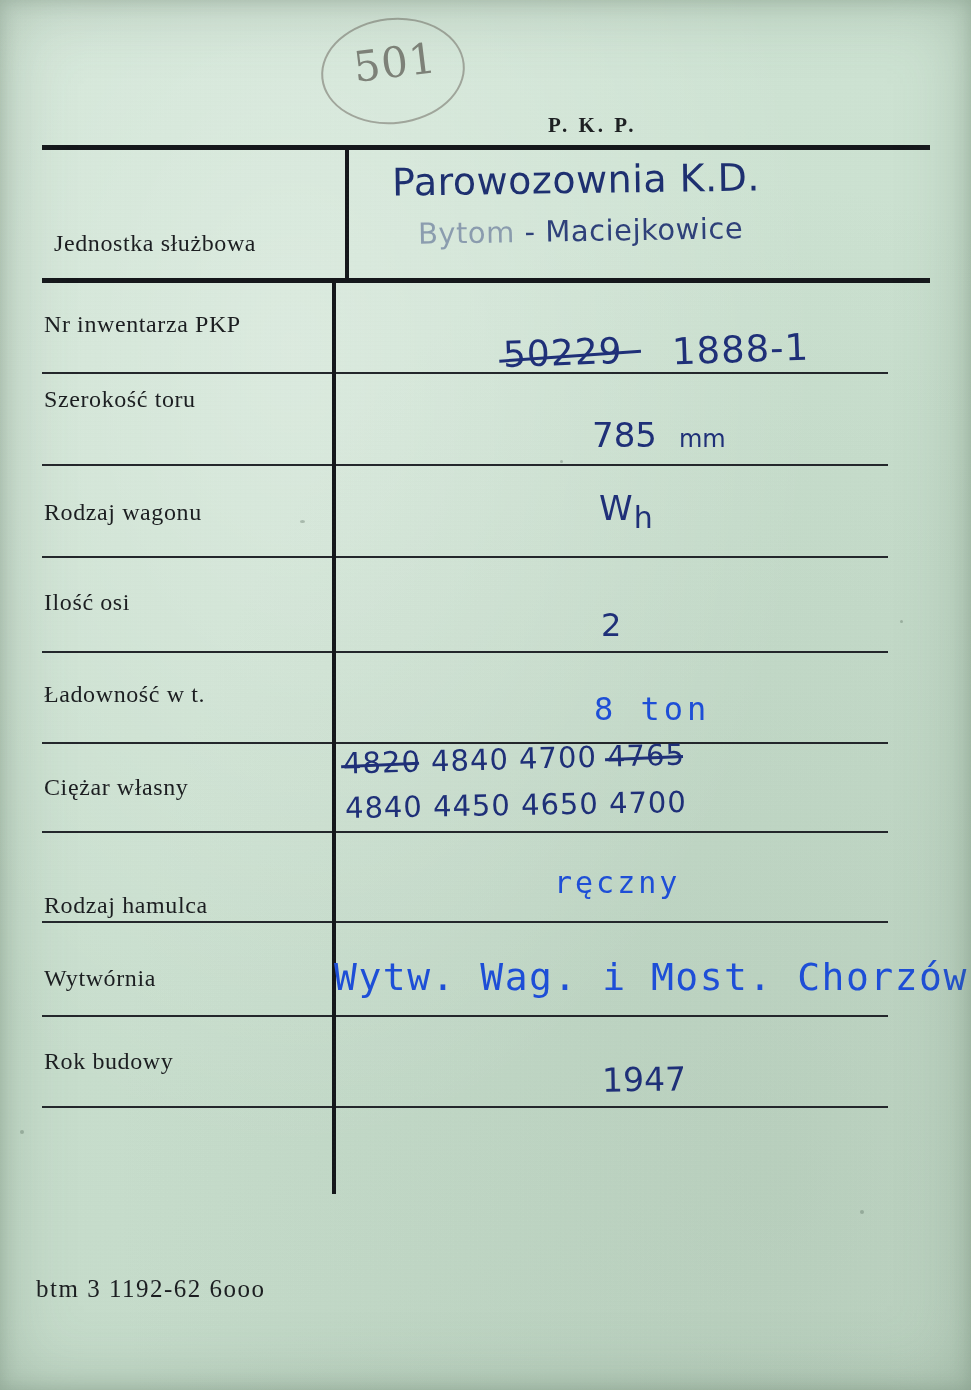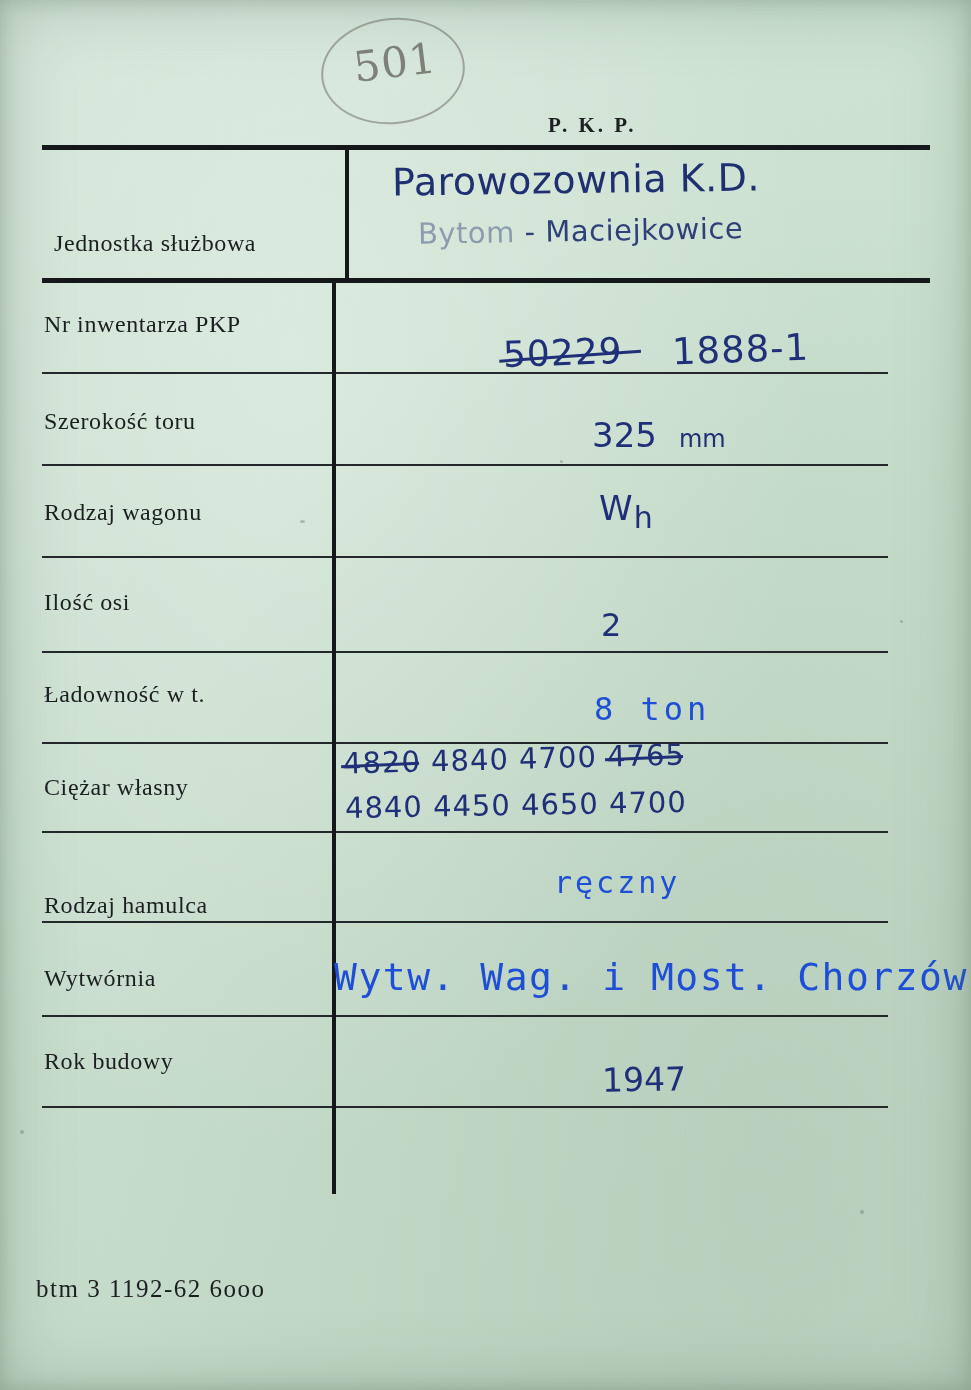--- a/index.html
+++ b/index.html
@@ -291,40 +291,40 @@
   <div class="rule thin" style="left:42px; top:831px; width:846px;"></div>
   <div class="rule thin" style="left:42px; top:921px; width:846px;"></div>
   <div class="rule thin" style="left:42px; top:1015px; width:846px;"></div>
   <div class="rule thin" style="left:42px; top:1106px; width:846px;"></div>
 
   <div class="vline" style="left:345px; top:147px; height:131px;"></div>
   <div class="vline" style="left:332px; top:280px; height:914px;"></div>
 
   <div class="label" style="left:54px; top:203px;margin-top:27px;">Jednostka służbowa</div>
   <div class="label" style="left:44px; top:311px;">Nr inwentarza PKP</div>
-  <div class="label" style="left:44px; top:408px;text-align:center;">Szerokość toru</div>
+  <div class="label" style="left:44px; top:386px;text-align:center;">Szerokość toru</div>
   <div class="label" style="left:44px; top:499px;">Rodzaj wagonu</div>
   <div class="label" style="left:44px; top:589px;">Ilość osi</div>
   <div class="label" style="left:44px; top:681px;">Ładowność w t.</div>
   <div class="label" style="left:44px; top:774px;text-align:right;">Ciężar własny</div>
   <div class="label" style="left:44px; top:864px;margin-top:28px;">Rodzaj hamulca</div>
   <div class="label" style="left:44px; top:957px;margin-top:8px;">Wytwórnia</div>
   <div class="label" style="left:44px; top:1048px;">Rok budowy</div>
 
   <div class="value stamp-blue depot-line1">Parowozownia K.D.</div>
   <div class="value stamp-blue depot-line2">
     <span class="faded">Bytom</span>
     <span>- Maciejkowice</span>
   </div>
 
   <div class="value hand inv-struck">50229</div>
   <div class="value hand inv-new">1888-1</div>
 
   <div class="value hand gauge">
-    <span>325</span><span class="unit">mm</span>
+    <span>785</span><span class="unit">mm</span>
   </div>
 
   <div class="value hand wagon-type">
     <span>W</span><span class="sub">h</span>
   </div>
 
   <div class="value hand axles">2</div>
 
   <div class="value capacity">8 ton</div>
 

